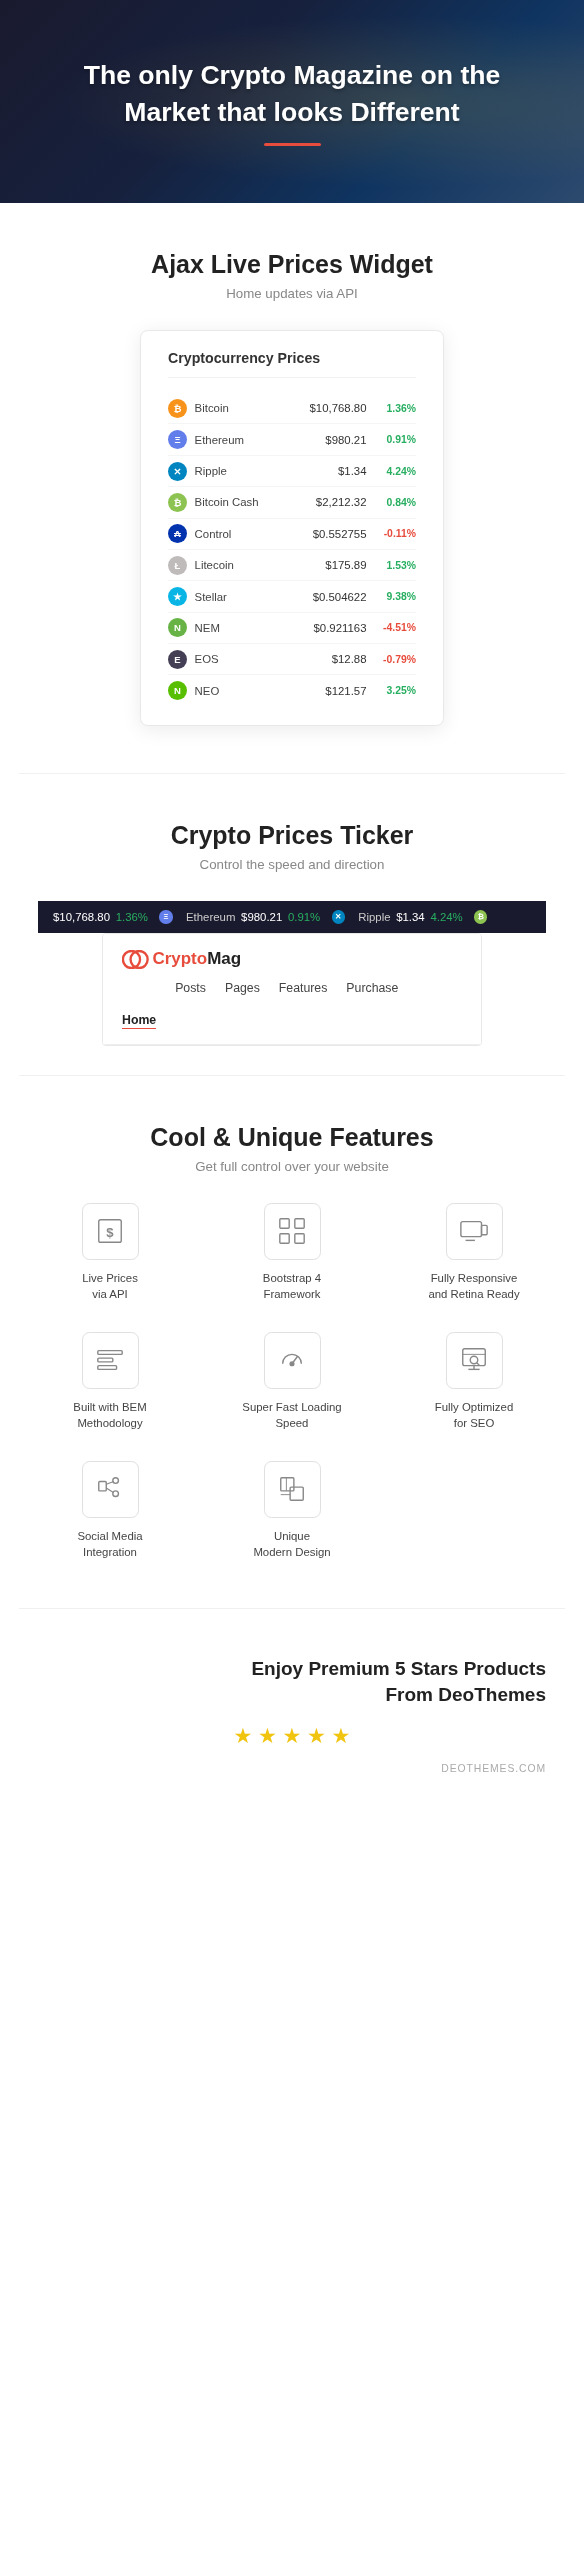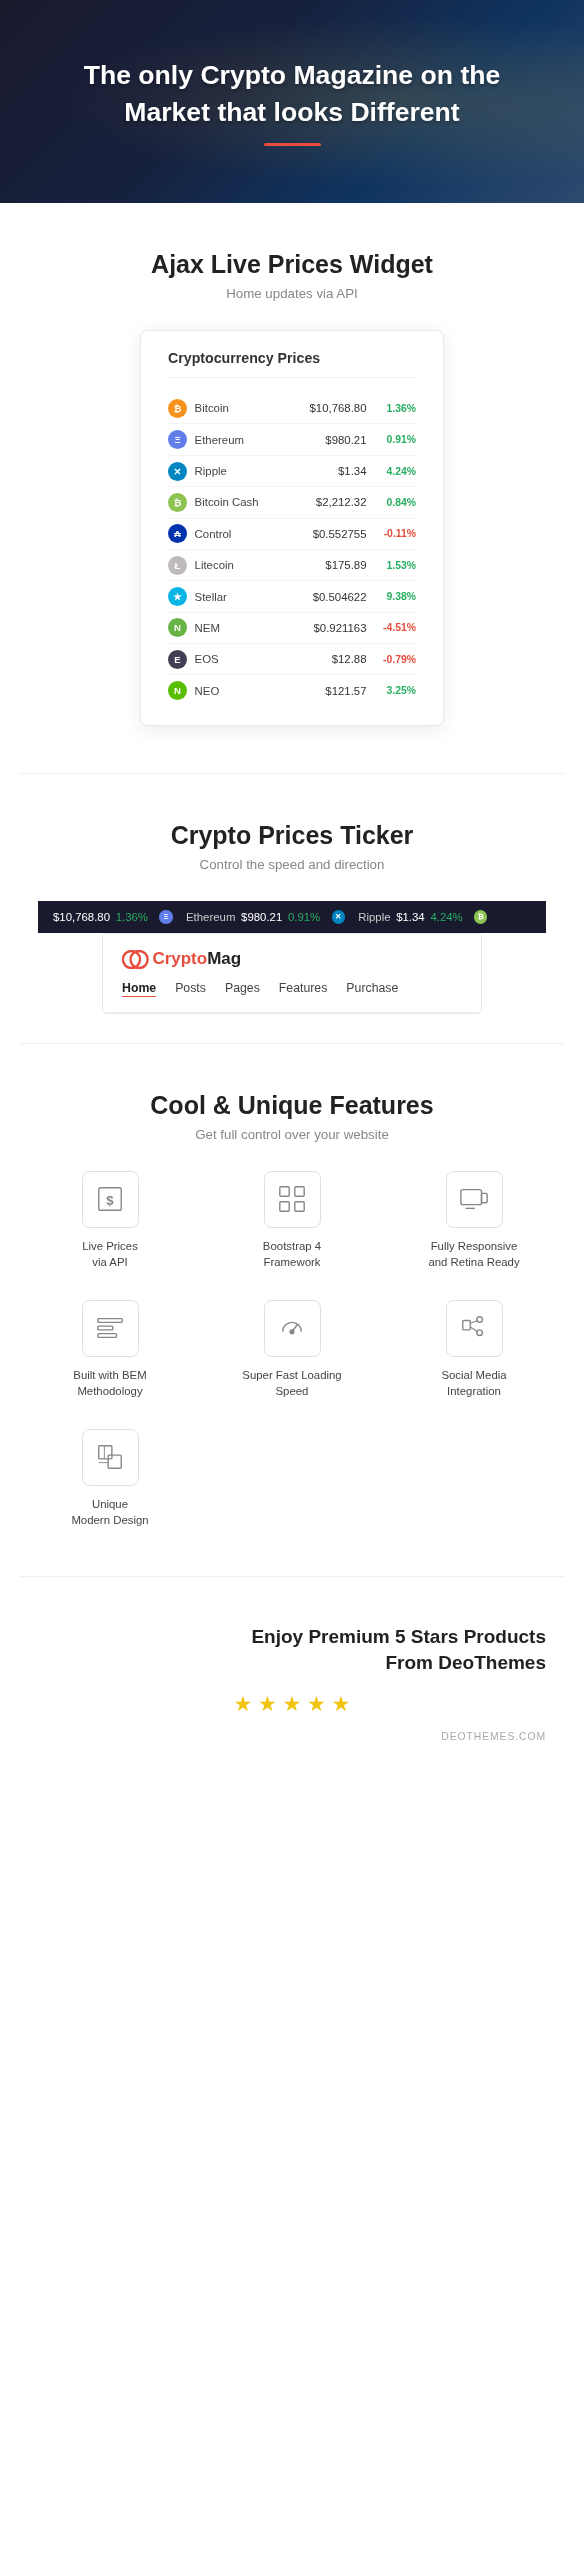--- a/index.html
+++ b/index.html
@@ -196,20 +196,21 @@
       display: flex;
       gap: 19px;
       font-size: 12.3px;
       color: #444;
     }
     .nav-item-active {
       color: #222;
       font-weight: 600;
       border-bottom: 1.9px solid #e74c3c;
       padding-bottom: 1.9px;
+      margin-top: 32px;
     }
 
     
     .features-section {
       padding: 47px 28.5px;
       text-align: center;
       background: #fff;
     }
     .features-grid {
       display: grid;
@@ -476,20 +477,33 @@
       <div class="feature-icon-box">
         <svg class="feat-svg" viewBox="0 0 32 32">
           <path d="M6 20 A10 10 0 0 1 26 20" stroke="#888" stroke-width="1.5" fill="none"></path>
           <line x1="16" y1="20" x2="22" y2="12" stroke="#888" stroke-width="1.5"></line>
           <circle cx="16" cy="20" r="2" fill="#888"></circle>
         </svg>
       </div>
       <span class="feature-label">Super Fast Loading<br>Speed</span>
     </div>
 
+    <div class="feature-item">
+      <div class="feature-icon-box">
+        <svg class="feat-svg" viewBox="0 0 32 32">
+          <rect x="4" y="4" width="24" height="18" rx="2" stroke="#888" stroke-width="1.5" fill="none"></rect>
+          <line x1="4" y1="10" x2="28" y2="10" stroke="#888" stroke-width="1"></line>
+          <line x1="10" y1="26" x2="22" y2="26" stroke="#888" stroke-width="1.5"></line>
+          <line x1="16" y1="22" x2="16" y2="26" stroke="#888" stroke-width="1.5"></line>
+          <circle cx="16" cy="16" r="4" stroke="#888" stroke-width="1.5" fill="none"></circle>
+          <line x1="19" y1="19" x2="22" y2="22" stroke="#888" stroke-width="1.5"></line>
+        </svg>
+      </div>
+      <span class="feature-label">Fully Optimized<br>for SEO</span>
+    </div>
 
     <div class="feature-item">
       <div class="feature-icon-box">
         <svg class="feat-svg" viewBox="0 0 32 32">
           <rect x="4" y="8" width="8" height="10" rx="1" stroke="#888" stroke-width="1.5" fill="none"></rect>
           <line x1="12" y1="11" x2="20" y2="8" stroke="#888" stroke-width="1.2"></line>
           <line x1="12" y1="15" x2="20" y2="20" stroke="#888" stroke-width="1.2"></line>
           <circle cx="22" cy="7" r="3" stroke="#888" stroke-width="1.5" fill="none"></circle>
           <circle cx="22" cy="21" r="3" stroke="#888" stroke-width="1.5" fill="none"></circle>
         </svg>

